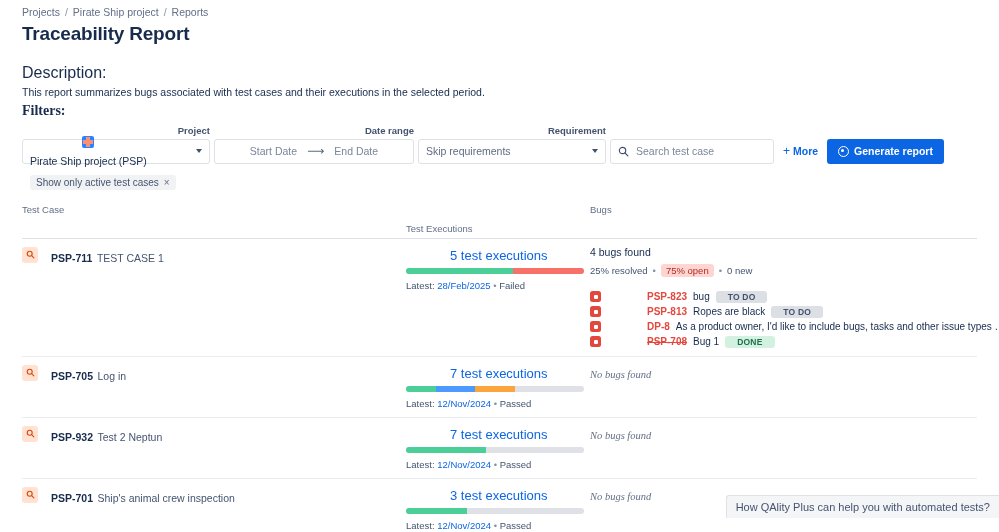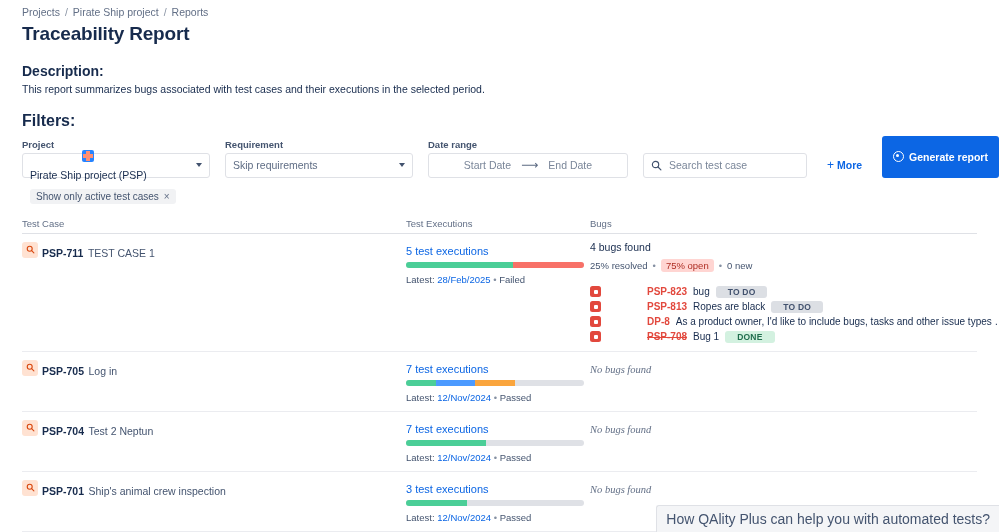--- a/index.html
+++ b/index.html
@@ -27,35 +27,37 @@
   .page-title {
     margin: 5px 0 0 22px;
     font-size: 19px;
     font-weight: 600;
     letter-spacing: -0.2px;
     color: #172B4D;
   }
 
   
   .desc-block { margin: 16px 0 0 22px; font-size: 10.5px; color: #172B4D; line-height: 1.5; }
-  .desc-label { font-weight: 700; font-size: 14px; }
+  .desc-label { font-weight: 400; font-size: 16px; }
   .desc-text { font-size: 10.5px; }
 
   
   .filters-label {
-    margin: 14px 0 0 22px;
-    font-size: 16px;
+    margin: 2px 0 0 22px;
+    font-size: 14px;
     font-weight: 700;
     color: #172B4D;
+    font-family: Liberation Serif, serif;
   }
   .filters-row {
     margin: 6px 0 0 22px;
     display: flex;
     align-items: flex-end;
-    gap: 15px;
+    gap: 4px;
+    text-align: right;
   }
   .fgroup { display: flex; flex-direction: column; }
   .fgroup-label {
     font-size: 9.5px;
     font-weight: 600;
     color: #44546F;
     margin-bottom: 3px;
   }
   .ctl {
     height: 25px;
@@ -100,21 +102,21 @@
   .search-ctl { width: 164px; gap: 7px; margin-left: 0; }
   .search-ico { flex: none; color: #42526E; display: flex; }
   .search-ph { color: #7A8699; font-size: 10.5px; }
   .more-btn {
     display: flex; align-items: center; gap: 3px;
     color: #0C66E4; font-size: 10.5px; font-weight: 600;
     height: 25px; padding: 0 5px; cursor: pointer;
   }
   .more-plus { font-size: 12px; font-weight: 400; }
   .gen-btn {
-    height: 42px;
+    height: 25px;
     background: #0C66E4;
     color: #fff;
     border-radius: 3px;
     display: flex; align-items: center; gap: 5px;
     padding: 0 11px;
     font-size: 10.5px; font-weight: 600;
     cursor: pointer;
   }
   .gen-ico {
     width: 11px; height: 11px; border-radius: 50%;
@@ -141,46 +143,46 @@
   .tbl { margin: 14px 22px 0 22px; }
   .thead {
     display: flex;
     font-size: 9.5px;
     color: #626F86;
     border-bottom: 1px solid #DFE1E6;
     padding-bottom: 4px;
     justify-content: flex-end;
   }
   .col-tc { width: 384px; flex: none; }
-  .col-te { width: 184px; flex: none; }
+  .col-te { width: 184px; flex: none; margin-top: 19px; }
   .col-bg { flex: 1; }
 
   .trow {
     display: flex;
     border-bottom: 1px solid #EBECF0;
     padding: 7px 0 8px 0;
     position: relative;
   }
   .trow.highlight { background: #F4F5F7; }
 
-  .tc-cell { width: 384px; flex: none; display: flex; align-items: flex-start; gap: 4px; padding-top: 1px; }
+  .tc-cell { width: 384px; flex: none; display: flex; align-items: flex-start; gap: 13px; padding-top: 1px; }
   .tc-ico {
     width: 16px; height: 16px; border-radius: 3px;
     background: #FFE2D2; flex: none;
     display: flex; align-items: center; justify-content: center;
     color: #D9480F;
   }
   .tc-key { font-size: 10.5px; font-weight: 700; color: #172B4D; }
   .tc-name { font-size: 10.5px; color: #44546F; }
   .tc-txt { line-height: 1.25; }
 
   .te-cell { width: 184px; flex: none; }
   .te-link {
-    font-size: 11px; color: #0C66E4; cursor: pointer;
-    display: inline-block; margin-bottom: 5px;
+    font-size: 13px; color: #0C66E4; cursor: pointer;
+    display: inline-block; margin-bottom: 5px; margin-left: 44px;
   }
   .bar {
     width: 178px; height: 6px; border-radius: 3px;
     background: #DFE1E6; overflow: hidden;
     display: flex; margin-bottom: 6px;
   }
   .seg { height: 100%; }
   .te-latest { font-size: 9.5px; color: #44546F; }
   .te-latest .date { color: #0C66E4; }
   .te-latest .dot { color: #8590A2; }
@@ -211,27 +213,27 @@
   .status-tag {
     font-size: 8.5px; font-weight: 700; letter-spacing: 0.2px;
     padding: 1px 12px; border-radius: 3px; flex: none;
     background: #DCDFE4; color: #42526E;
   }
   .status-tag.done { background: #D3F1E0; color: #216E4E; }
   .status-tag.trail { margin-left: auto; }
 
   
   .toast {
-    position: absolute; right: 0; bottom: 0;
+    position: absolute; right: 0; bottom: 14px;
     background: #F4F5F7;
     border: 1px solid #DFE1E6;
     border-right: none; border-bottom: none;
     border-radius: 3px 0 0 0;
     padding: 5px 9px;
-    font-size: 14px; color: #44546F;
+    font-size: 11px; color: #44546F;
     cursor: pointer;
   }
 </style>
 </head>
 <body>
 
 <div class="page">
 
   <div class="breadcrumb">
     <a href="#">Projects</a>
@@ -257,33 +259,33 @@
       <div class="ctl project-ctl">
         <div class="project-inner">
           <span class="proj-avatar"></span>
           <span>Pirate Ship project (PSP)</span>
         </div>
         <span class="chev"></span>
       </div>
     </div>
 
     <div class="fgroup">
-      <div class="fgroup-label">Requirement</div>
-      <div class="ctl req-ctl">
-        <span class="req-val">Skip requirements</span>
-        <span class="chev"></span>
-      </div>
-    </div>
-
-    <div class="fgroup">
       <div class="fgroup-label">Date range</div>
       <div class="ctl date-ctl">
         <span class="date-ph">Start Date</span>
         <span class="arrow-ico">⟶</span>
         <span class="date-ph">End Date</span>
+      </div>
+    </div>
+
+    <div class="fgroup">
+      <div class="fgroup-label">Requirement</div>
+      <div class="ctl req-ctl">
+        <span class="req-val">Skip requirements</span>
+        <span class="chev"></span>
       </div>
     </div>
 
     <div class="fgroup">
       <div class="ctl search-ctl">
         <span class="search-ico">
           <svg width="11" height="11" viewBox="0 0 16 16">
               <circle cx="6.6" cy="6.6" r="4.6" fill="none" stroke="#42526E" stroke-width="1.7"></circle>
               <line x1="10.2" y1="10.2" x2="14.4" y2="14.4" stroke="#42526E" stroke-width="1.7" stroke-linecap="round"></line>
             </svg>
@@ -386,21 +388,21 @@
           <div class="bg-cell"><span class="none-bugs">No bugs found</span></div>
         </div>
         <div class="trow">
           <div class="tc-cell">
             <span class="tc-ico">
               <svg width="9" height="9" viewBox="0 0 16 16">
                 <circle cx="6.6" cy="6.6" r="4.4" fill="none" stroke="#D9480F" stroke-width="2"></circle>
                 <line x1="10" y1="10" x2="14" y2="14" stroke="#D9480F" stroke-width="2" stroke-linecap="round"></line>
               </svg>
             </span>
-            <span class="tc-txt"><span class="tc-key">PSP-704</span> <span class="tc-name">Test 2 Neptun</span></span>
+            <span class="tc-txt"><span class="tc-key">PSP-932</span> <span class="tc-name">Test 2 Neptun</span></span>
           </div>
           <div class="te-cell"><span class="te-link">7 test executions</span><div class="bar">
               <span class="seg" style="width:45%;background:#4BCE97"></span>
             </div><div class="te-latest"><span>Latest:</span> <span class="date">12/Nov/2024</span> <span class="dot">•</span> <span>Passed</span></div></div>
           <div class="bg-cell"><span class="none-bugs">No bugs found</span></div>
         </div>
         <div class="trow">
           <div class="tc-cell">
             <span class="tc-ico">
               <svg width="9" height="9" viewBox="0 0 16 16">

